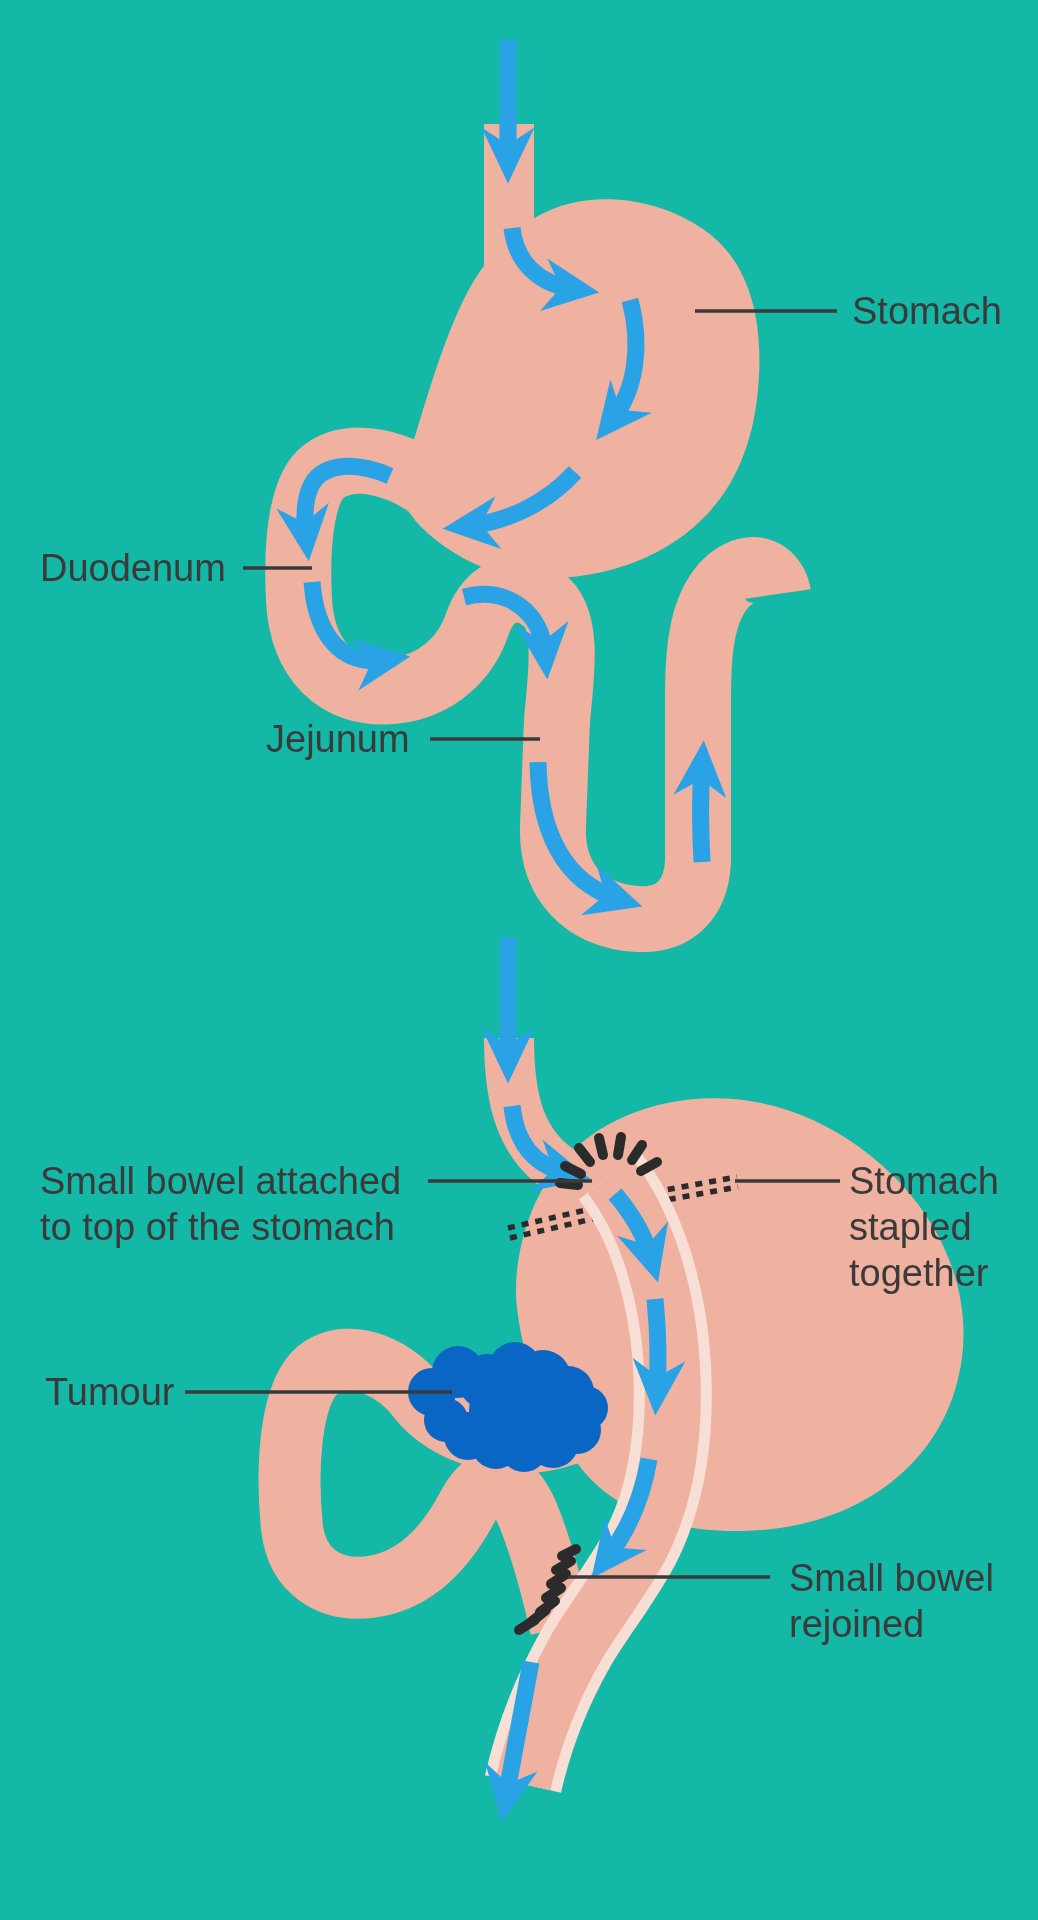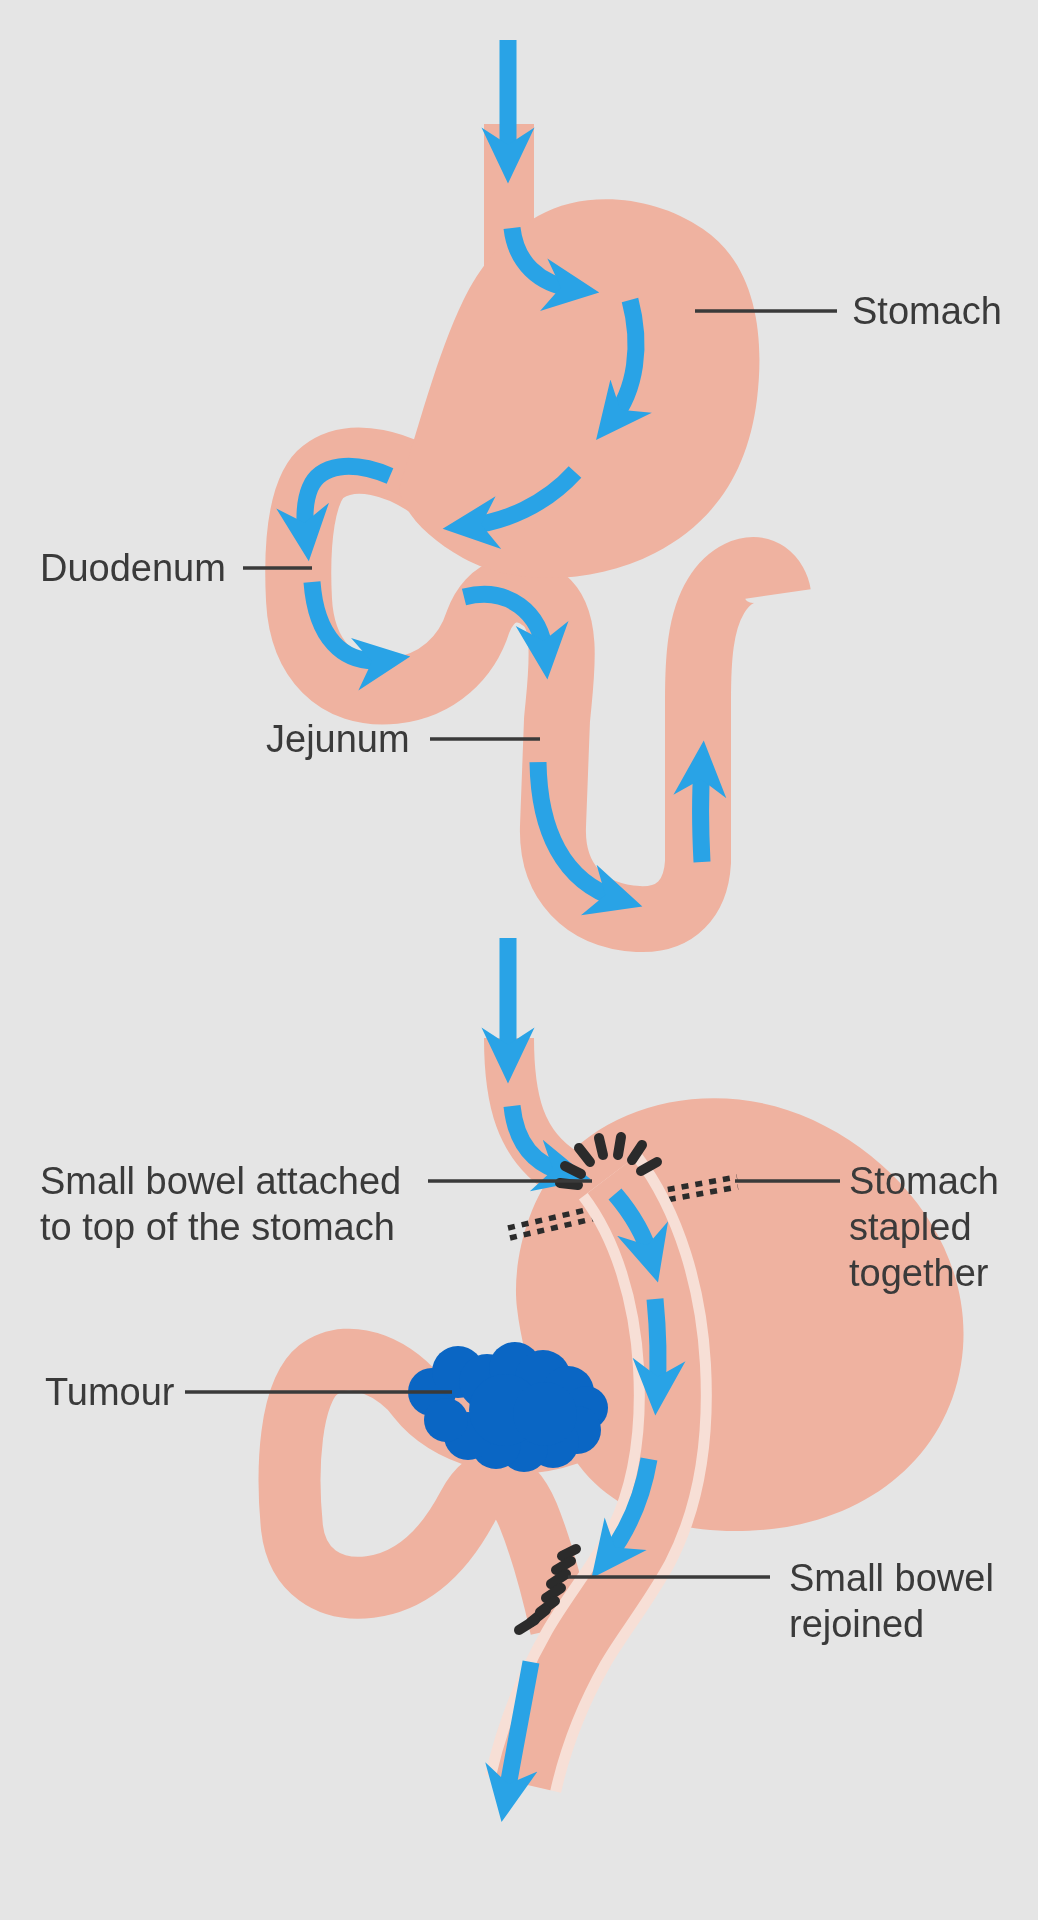--- a/index.html
+++ b/index.html
@@ -1,17 +1,17 @@
 <!DOCTYPE html>
 <html><head>
 <meta charset="utf-8">
 <style>
   html,body{margin:0;padding:0;background:#fff;}
   body{width:1038px;height:1920px;overflow:hidden;}
-  .canvas{width:1038px;height:1920px;position:relative;background:#e5e5e5;}
+  .canvas{width:1038px;height:1920px;position:relative;background:#14b8a6;}
   svg{display:block;}
   .lbl{
     font-family:"Liberation Sans", sans-serif;
     font-size:38px;
     fill:#3A3A3A;
   }
 </style>
 </head>
 <body>
 

